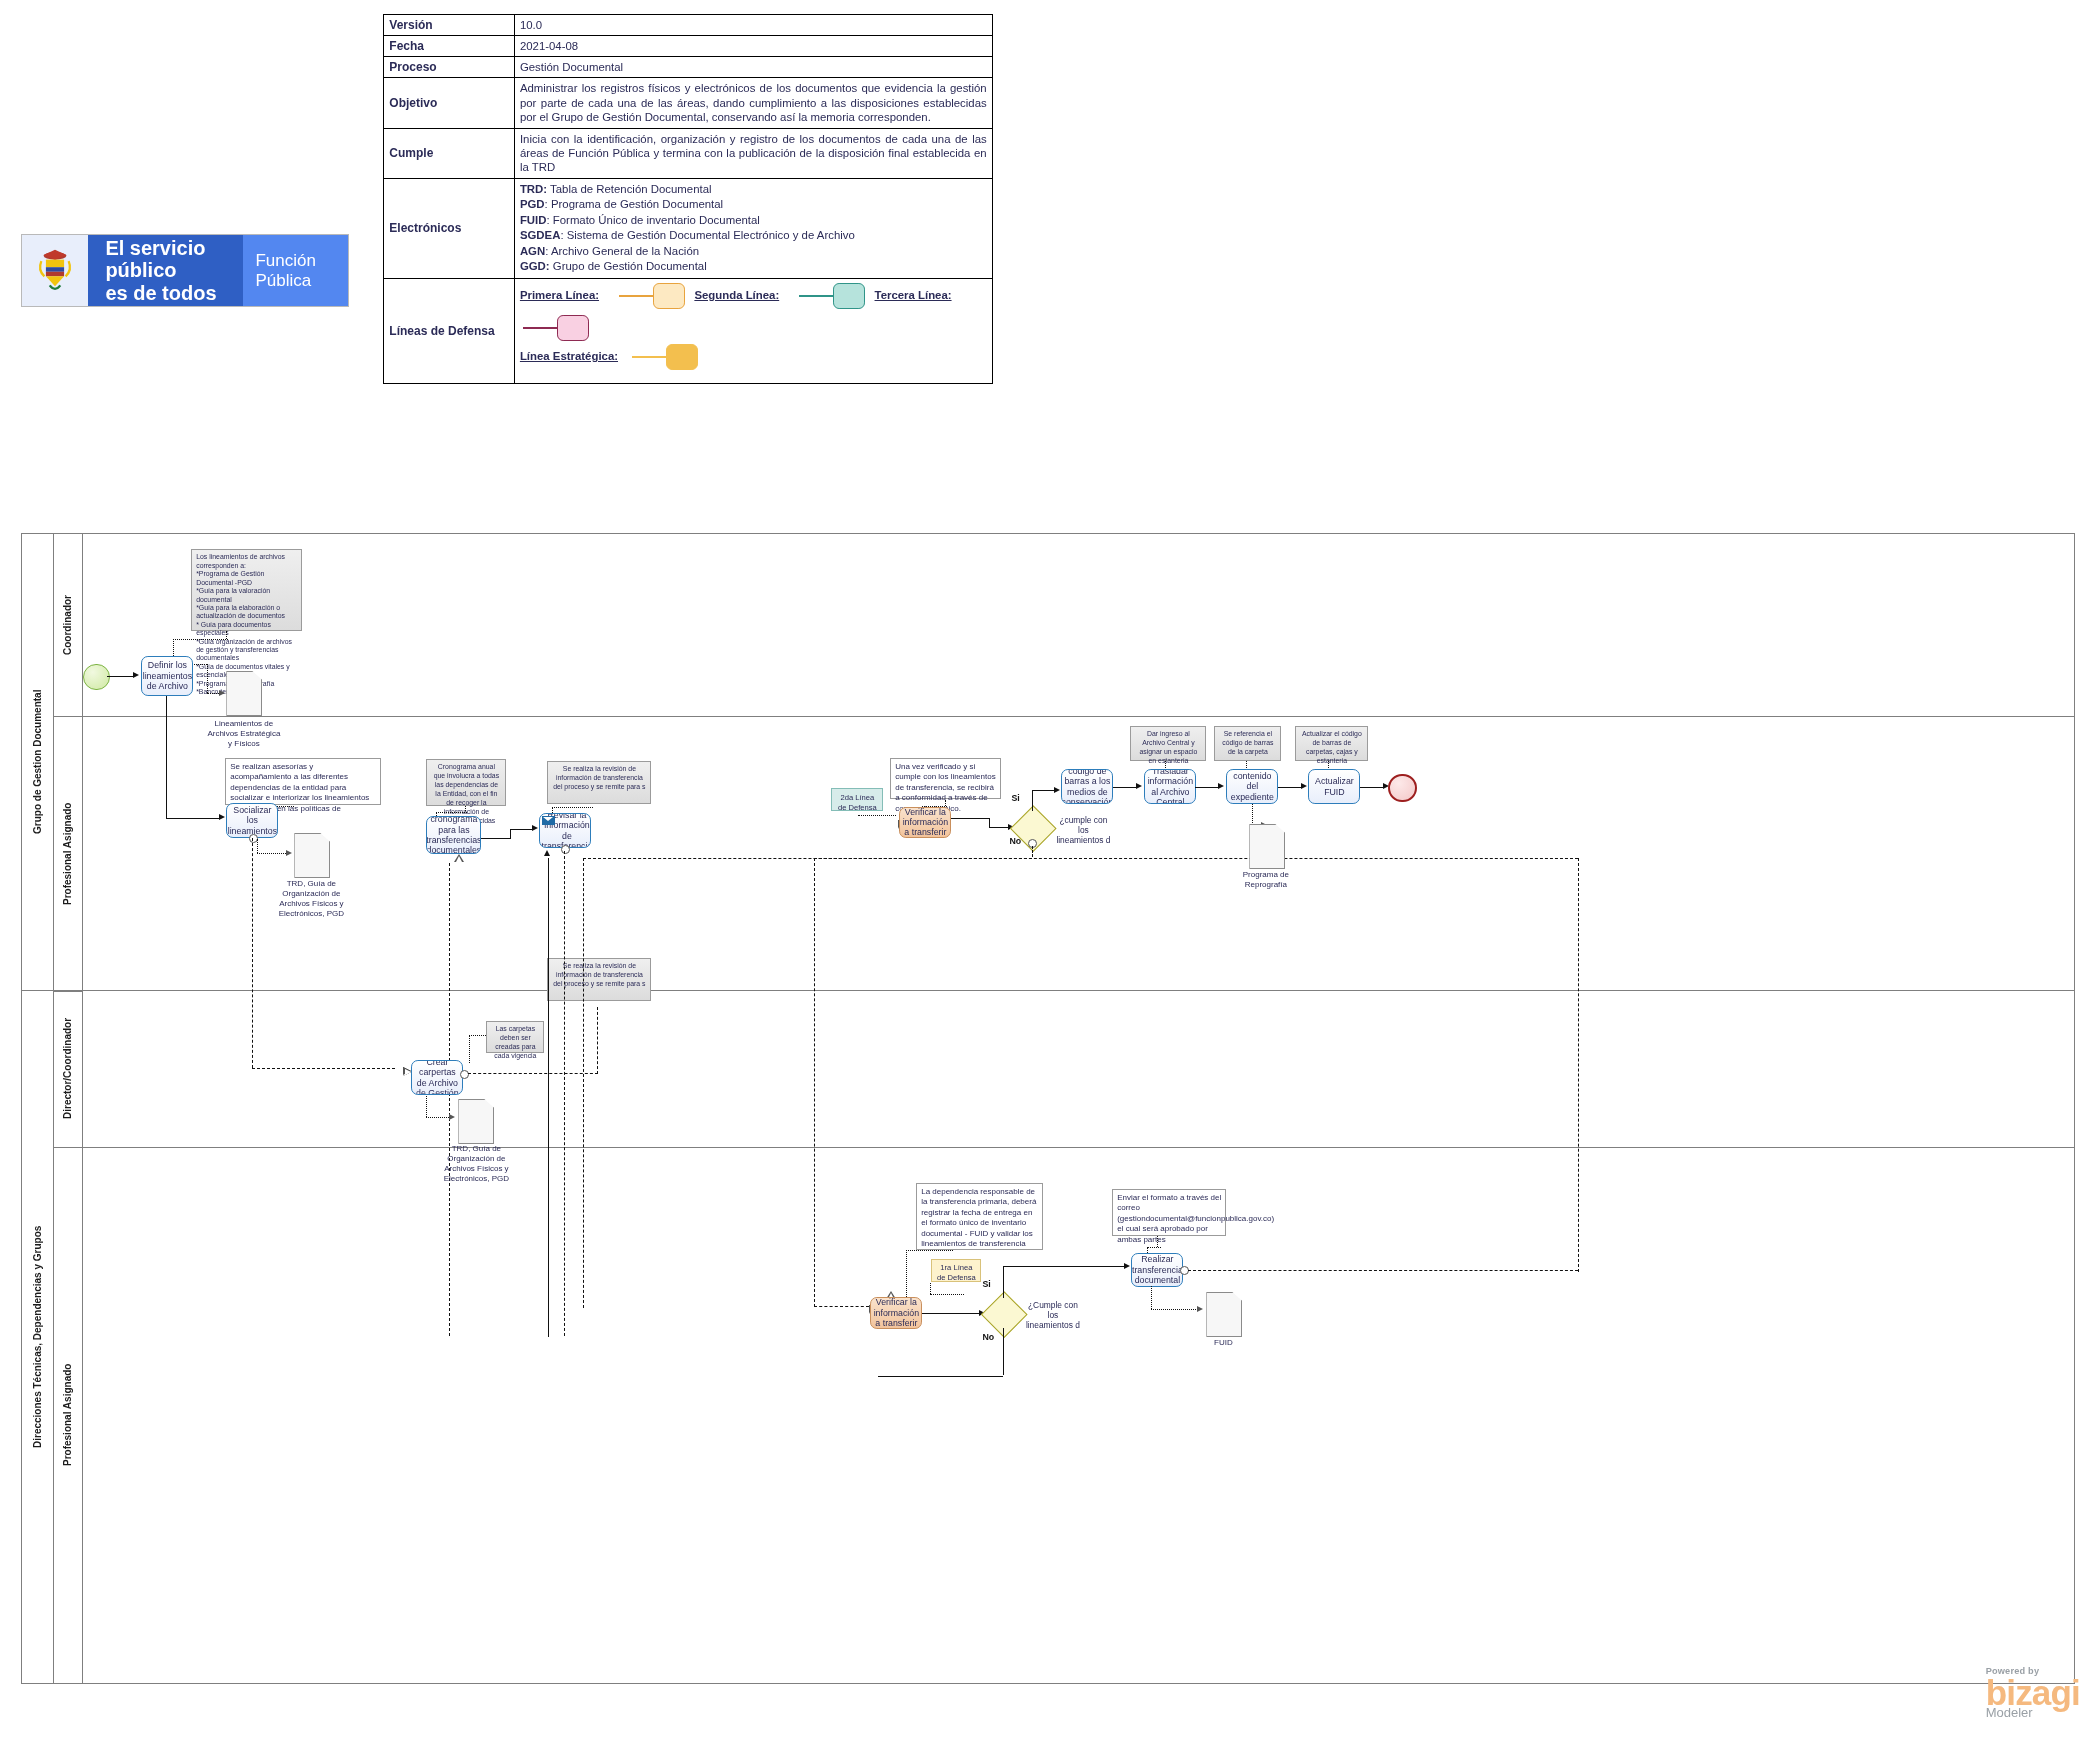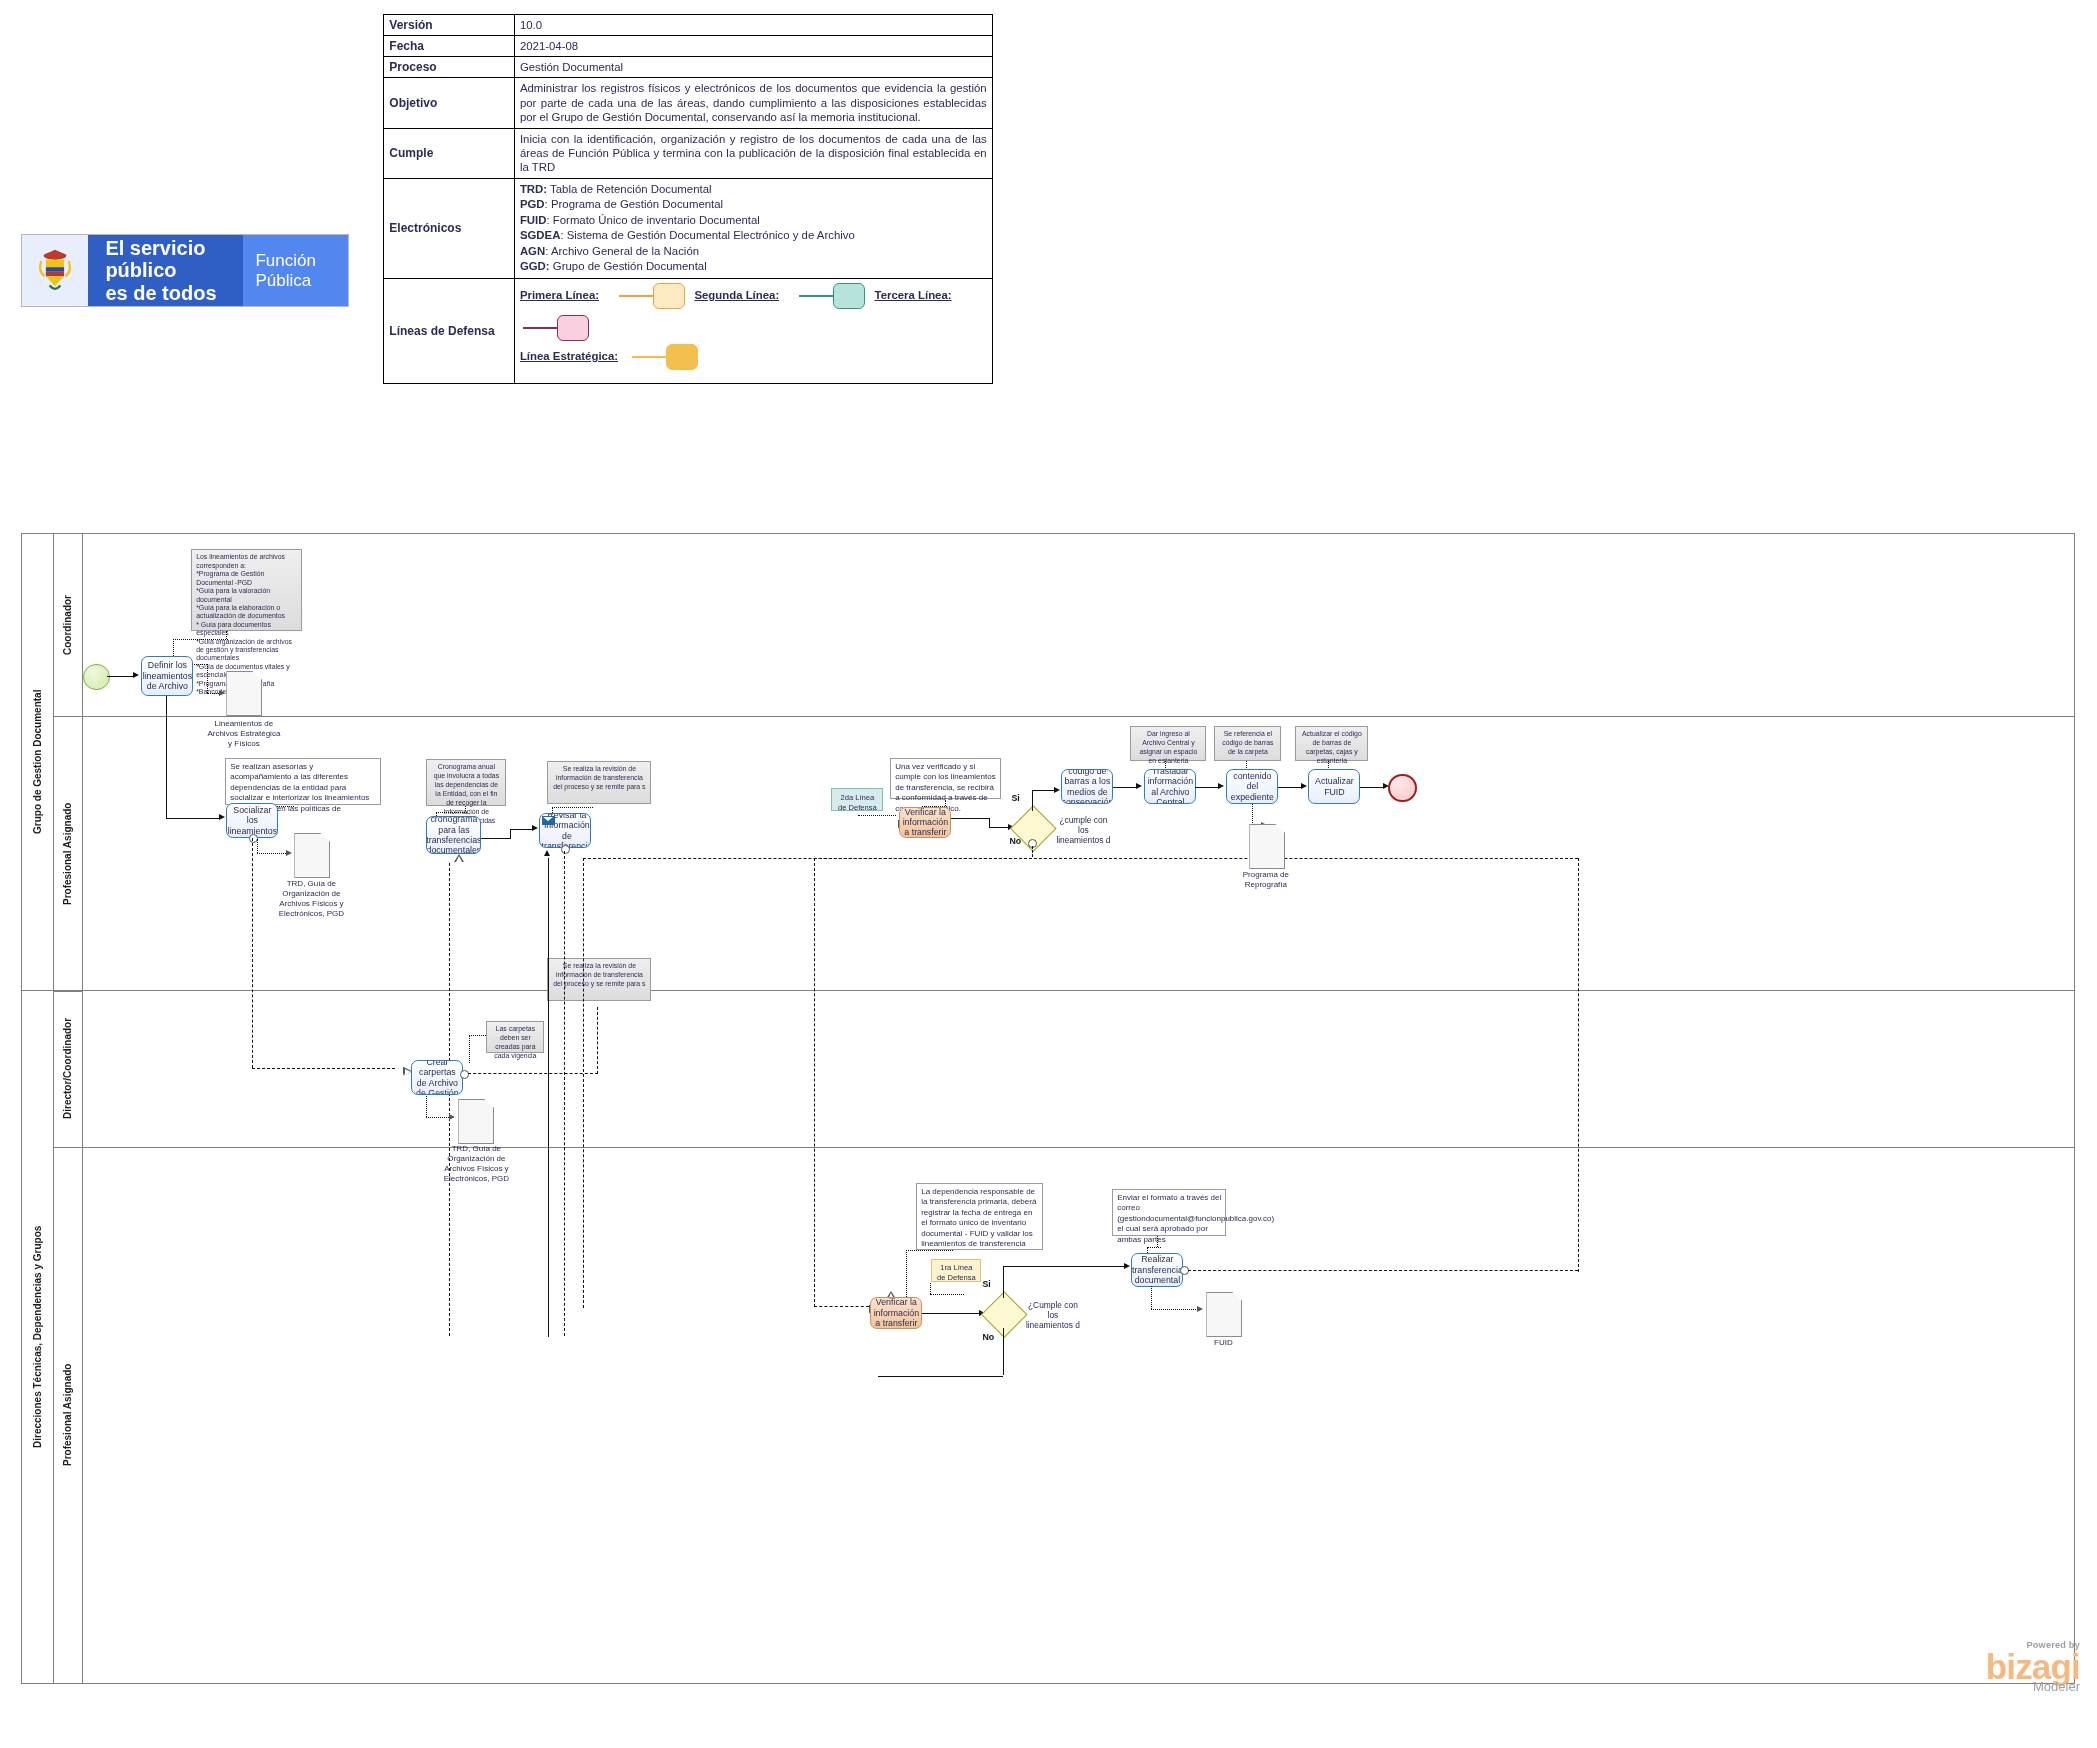--- a/index.html
+++ b/index.html
@@ -82,21 +82,21 @@
   .arr-u{position:absolute;width:0;height:0;border-left:3.8px solid transparent;border-right:3.8px solid transparent;border-bottom:6.9px solid #111;}
   .oarr-r{position:absolute;width:0;height:0;border-top:4.6px solid transparent;border-bottom:4.6px solid transparent;border-left:8.4px solid #fff;
           filter:drop-shadow(0 0 0 #111);}
   .oarr-r:before{content:"";position:absolute;left:-8.4px;top:-4.6px;width:0;height:0;
           border-top:4.6px solid transparent;border-bottom:4.6px solid transparent;border-left:8.4px solid #555;}
   .oarr-r:after{content:"";position:absolute;left:-6.9px;top:-3.1px;width:0;height:0;
           border-top:3.1px solid transparent;border-bottom:3.1px solid transparent;border-left:6.1px solid #fff;}
   .thin-arr{position:absolute;width:0;height:0;border-top:3.1px solid transparent;border-bottom:3.1px solid transparent;border-left:6.1px solid #555;}
 
   
-  #bizagi{right:17px;bottom:54px;text-align:right;}
+  #bizagi{right:17px;bottom:28px;text-align:left;}
   #bizagi .pb{font-size:9.2px;color:#9aa0a6;font-weight:bold;letter-spacing:0.2px;}
   #bizagi .bz{font-size:35px;color:#f5b97f;font-weight:bold;letter-spacing:-0.8px;line-height:.95;}
   #bizagi .md{font-size:13px;color:#9aa0a6;margin-top:-4.6px;}
 </style>
 </head>
 <body>
 
 <div id="logo-block" class="abs">
   <div id="logo-crest">
     <svg width="40" height="50" viewBox="0 0 52 66" aria-hidden="true">
@@ -134,21 +134,21 @@
   <tr>
     <td class="lbl">Fecha</td>
     <td>2021-04-08</td>
   </tr>
   <tr>
     <td class="lbl">Proceso</td>
     <td>Gestión Documental</td>
   </tr>
   <tr>
     <td class="lbl">Objetivo</td>
-    <td class="just">Administrar los registros físicos y electrónicos de los documentos que evidencia la gestión por parte de cada una de las áreas, dando cumplimiento a las disposiciones establecidas por el Grupo de Gestión Documental, conservando así la memoria institucional.</td>
+    <td class="just">Administrar los registros físicos y electrónicos de los documentos que evidencia la gestión por parte de cada una de las áreas, dando cumplimiento a las disposiciones establecidas por el Grupo de Gestión Documental, conservando así la memoria corresponden.</td>
   </tr>
   <tr>
     <td class="lbl">Cumple</td>
     <td class="just">Inicia con la identificación, organización y registro de los documentos de cada una de las áreas de Función Pública y termina con la publicación de la disposición final establecida en la TRD</td>
   </tr>
   <tr>
     <td class="lbl">Electrónicos</td>
     <td>
       <div class="term-line"><b>TRD:</b><span> Tabla de Retención Documental</span></div>
       <div class="term-line"><b>PGD</b><span>: Programa de Gestión Documental</span></div>

